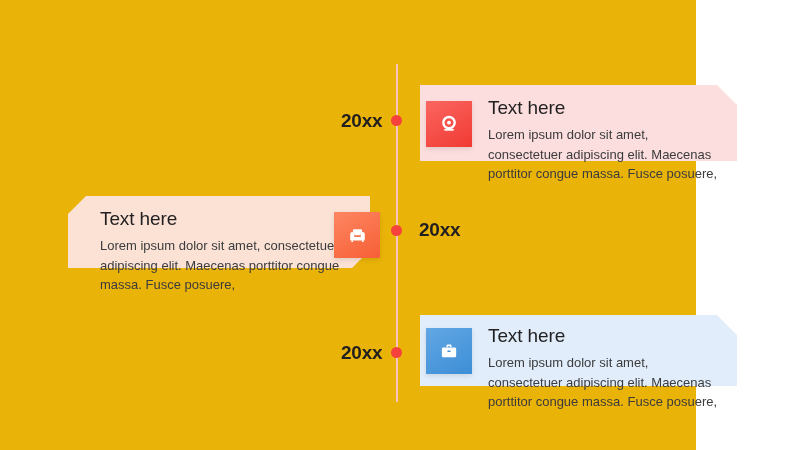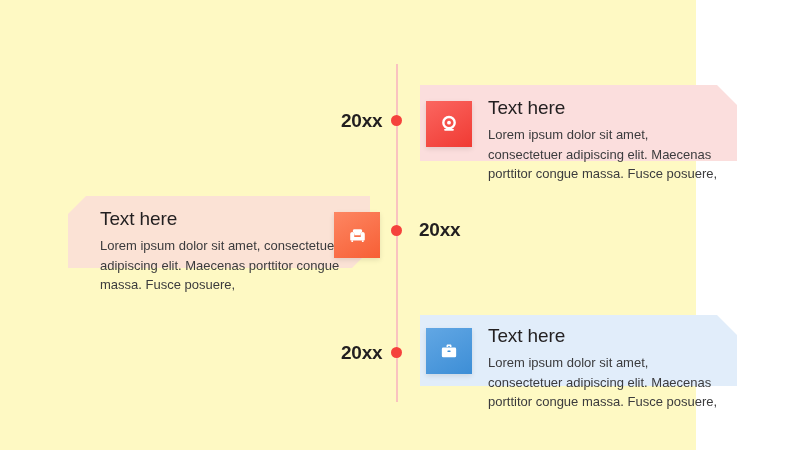--- a/index.html
+++ b/index.html
@@ -11,21 +11,21 @@
     width: 800px;
     height: 450px;
     background: #ffffff;
     font-family: "Liberation Sans", sans-serif;
     overflow: hidden;
   }
   .slide {
     position: relative;
     width: 696px;
     height: 450px;
-    background: #fef9c3;
+    background: #eab308;
   }
 
   
   .timeline-axis {
     position: absolute;
     left: 396px;
     top: 64px;
     width: 2px;
     height: 338px;
     background: #f9c3c0;

